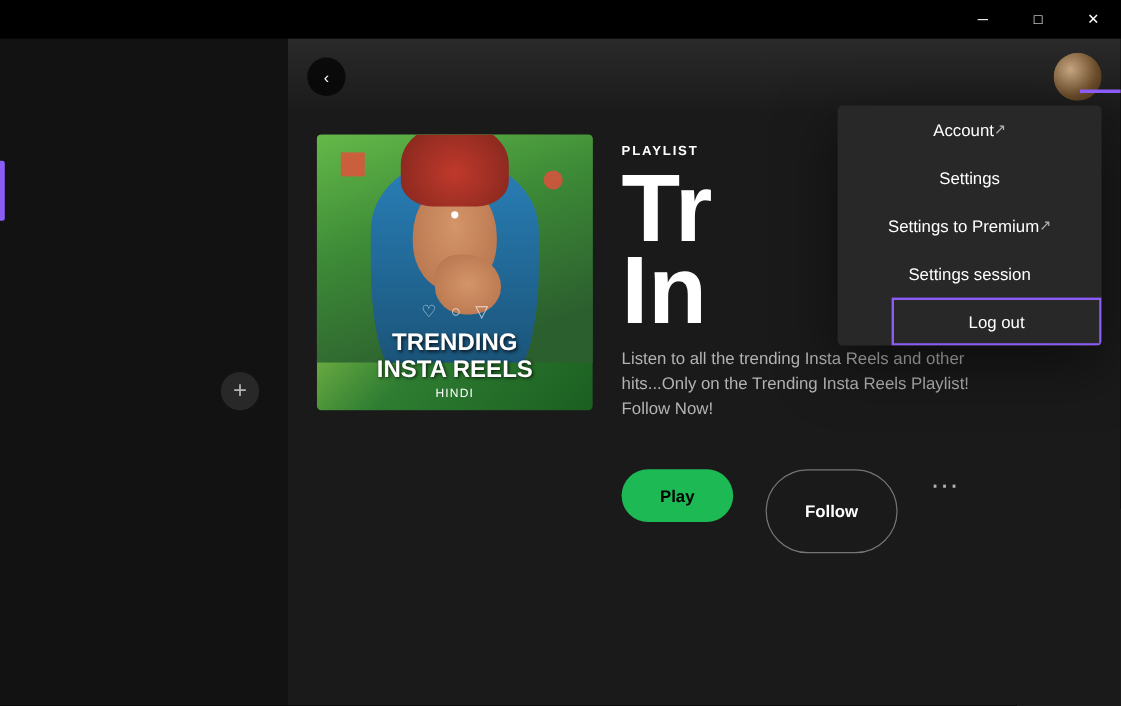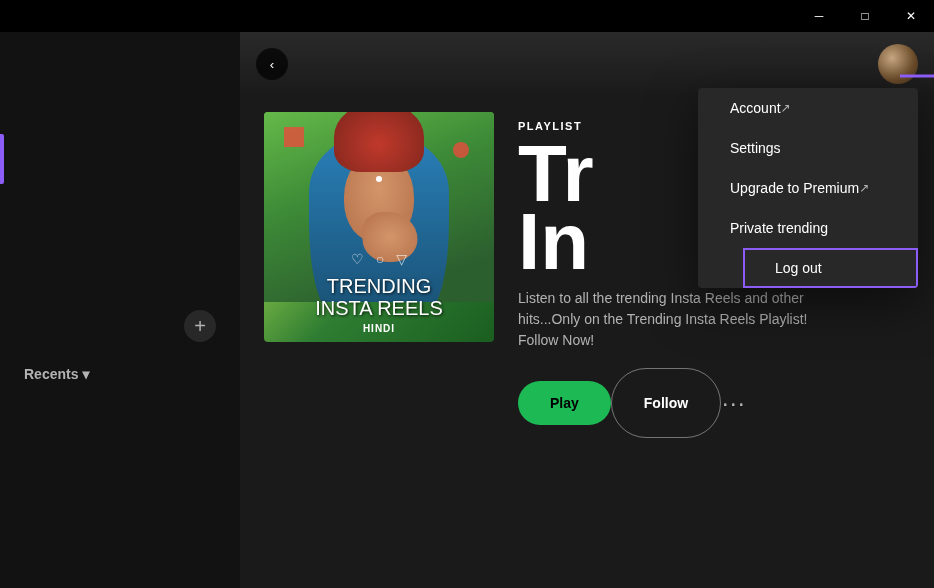--- a/index.html
+++ b/index.html
@@ -176,29 +176,29 @@
     }
     .album-text-overlay {
       position: absolute;
       bottom: 0; left: 0; right: 0;
       padding: 8px;
       text-align: center;
     }
     .album-title-text {
       color: #fff;
       font-size: 20px;
-      font-weight: 400;
+      font-weight: 700;
       text-transform: uppercase;
       line-height: 1.1;
       text-shadow: 1px 1px 3px rgba(0,0,0,0.8);
     }
     .album-lang-badge {
       color: #fff;
       font-size: 10px;
-      font-weight: 700;
+      font-weight: 400;
       letter-spacing: 1px;
       margin-top: 4px;
     }
     .album-icons {
       display: flex;
       gap: 12px;
       justify-content: center;
       margin-bottom: 8px;
     }
     .album-icon { color: rgba(255,255,255,0.7); font-size: 14px; }
@@ -225,23 +225,23 @@
       overflow: hidden;
     }
     .playlist-desc {
       font-size: 14px;
       color: #b3b3b3;
       line-height: 1.5;
       max-width: 320px;
     }
     .playlist-actions {
       display: flex;
-      align-items: center;
-      gap: 0;
-      margin-top: 17px;
+      align-items: flex-start;
+      gap: 27px;
+      margin-top: 40px;
     }
     .play-btn {
       background: #1db954;
       color: #000;
       border: none;
       border-radius: 50px;
       padding: 14px 32px;
       font-size: 14px;
       font-weight: 700;
       cursor: pointer;
@@ -272,22 +272,22 @@
       width: 220px;
       background: #282828;
       border-radius: 4px;
       box-shadow: 0 16px 48px rgba(0,0,0,0.5);
       z-index: 200;
       overflow: hidden;
     }
     .menu-item {
       display: flex;
       align-items: center;
-      justify-content: flex-start;
-      padding: 12px 32px;
+      justify-content: center;
+      padding: 12px 16px;
       color: #fff;
       font-size: 14px;
       cursor: pointer;
       transition: background 0.1s;
     }
     .menu-item.highlighted {
       background: transparent;
       outline: 2px solid #8b5cf6;
       outline-offset: -2px;
       margin-left: 45px;
@@ -320,24 +320,20 @@
 
 <div class="app-container">
 
   <div class="sidebar">
     <div style="flex:1; position:relative;">
       <div style="position:absolute; left:0; top:40%; width:4px; height:50px; background:#8b5cf6; border-radius:0 2px 2px 0;"></div>
     </div>
     <div class="sidebar-section">
       <div style="display:flex; justify-content:flex-end; margin-bottom:16px;">
         <button class="sidebar-add-btn">+</button>
-      </div>
-      <div class="sidebar-recents">
-        <span>Recents</span>
-        <span>▾</span>
       </div>
     </div>
   </div>
 
   <div class="main-content">
 
     <div class="top-nav">
       <button class="nav-back-btn">
         <span>‹</span>
       </button>
@@ -408,25 +404,25 @@
 
     <div class="dropdown-menu">
       <div class="menu-item">
         <span>Account</span>
         <span class="menu-item-icon">↗</span>
       </div>
       <div class="menu-item">
         <span>Settings</span>
       </div>
       <div class="menu-item">
-        <span>Upgrade to Premium</span>
+        <span>Settings to Premium</span>
         <span class="menu-item-icon">↗</span>
       </div>
       <div class="menu-item">
-        <span>Private trending</span>
+        <span>Settings session</span>
       </div>
       <div class="menu-item highlighted">
         <span>Log out</span>
       </div>
     </div>
 
   </div>
 </div>
 
 </body></html>

